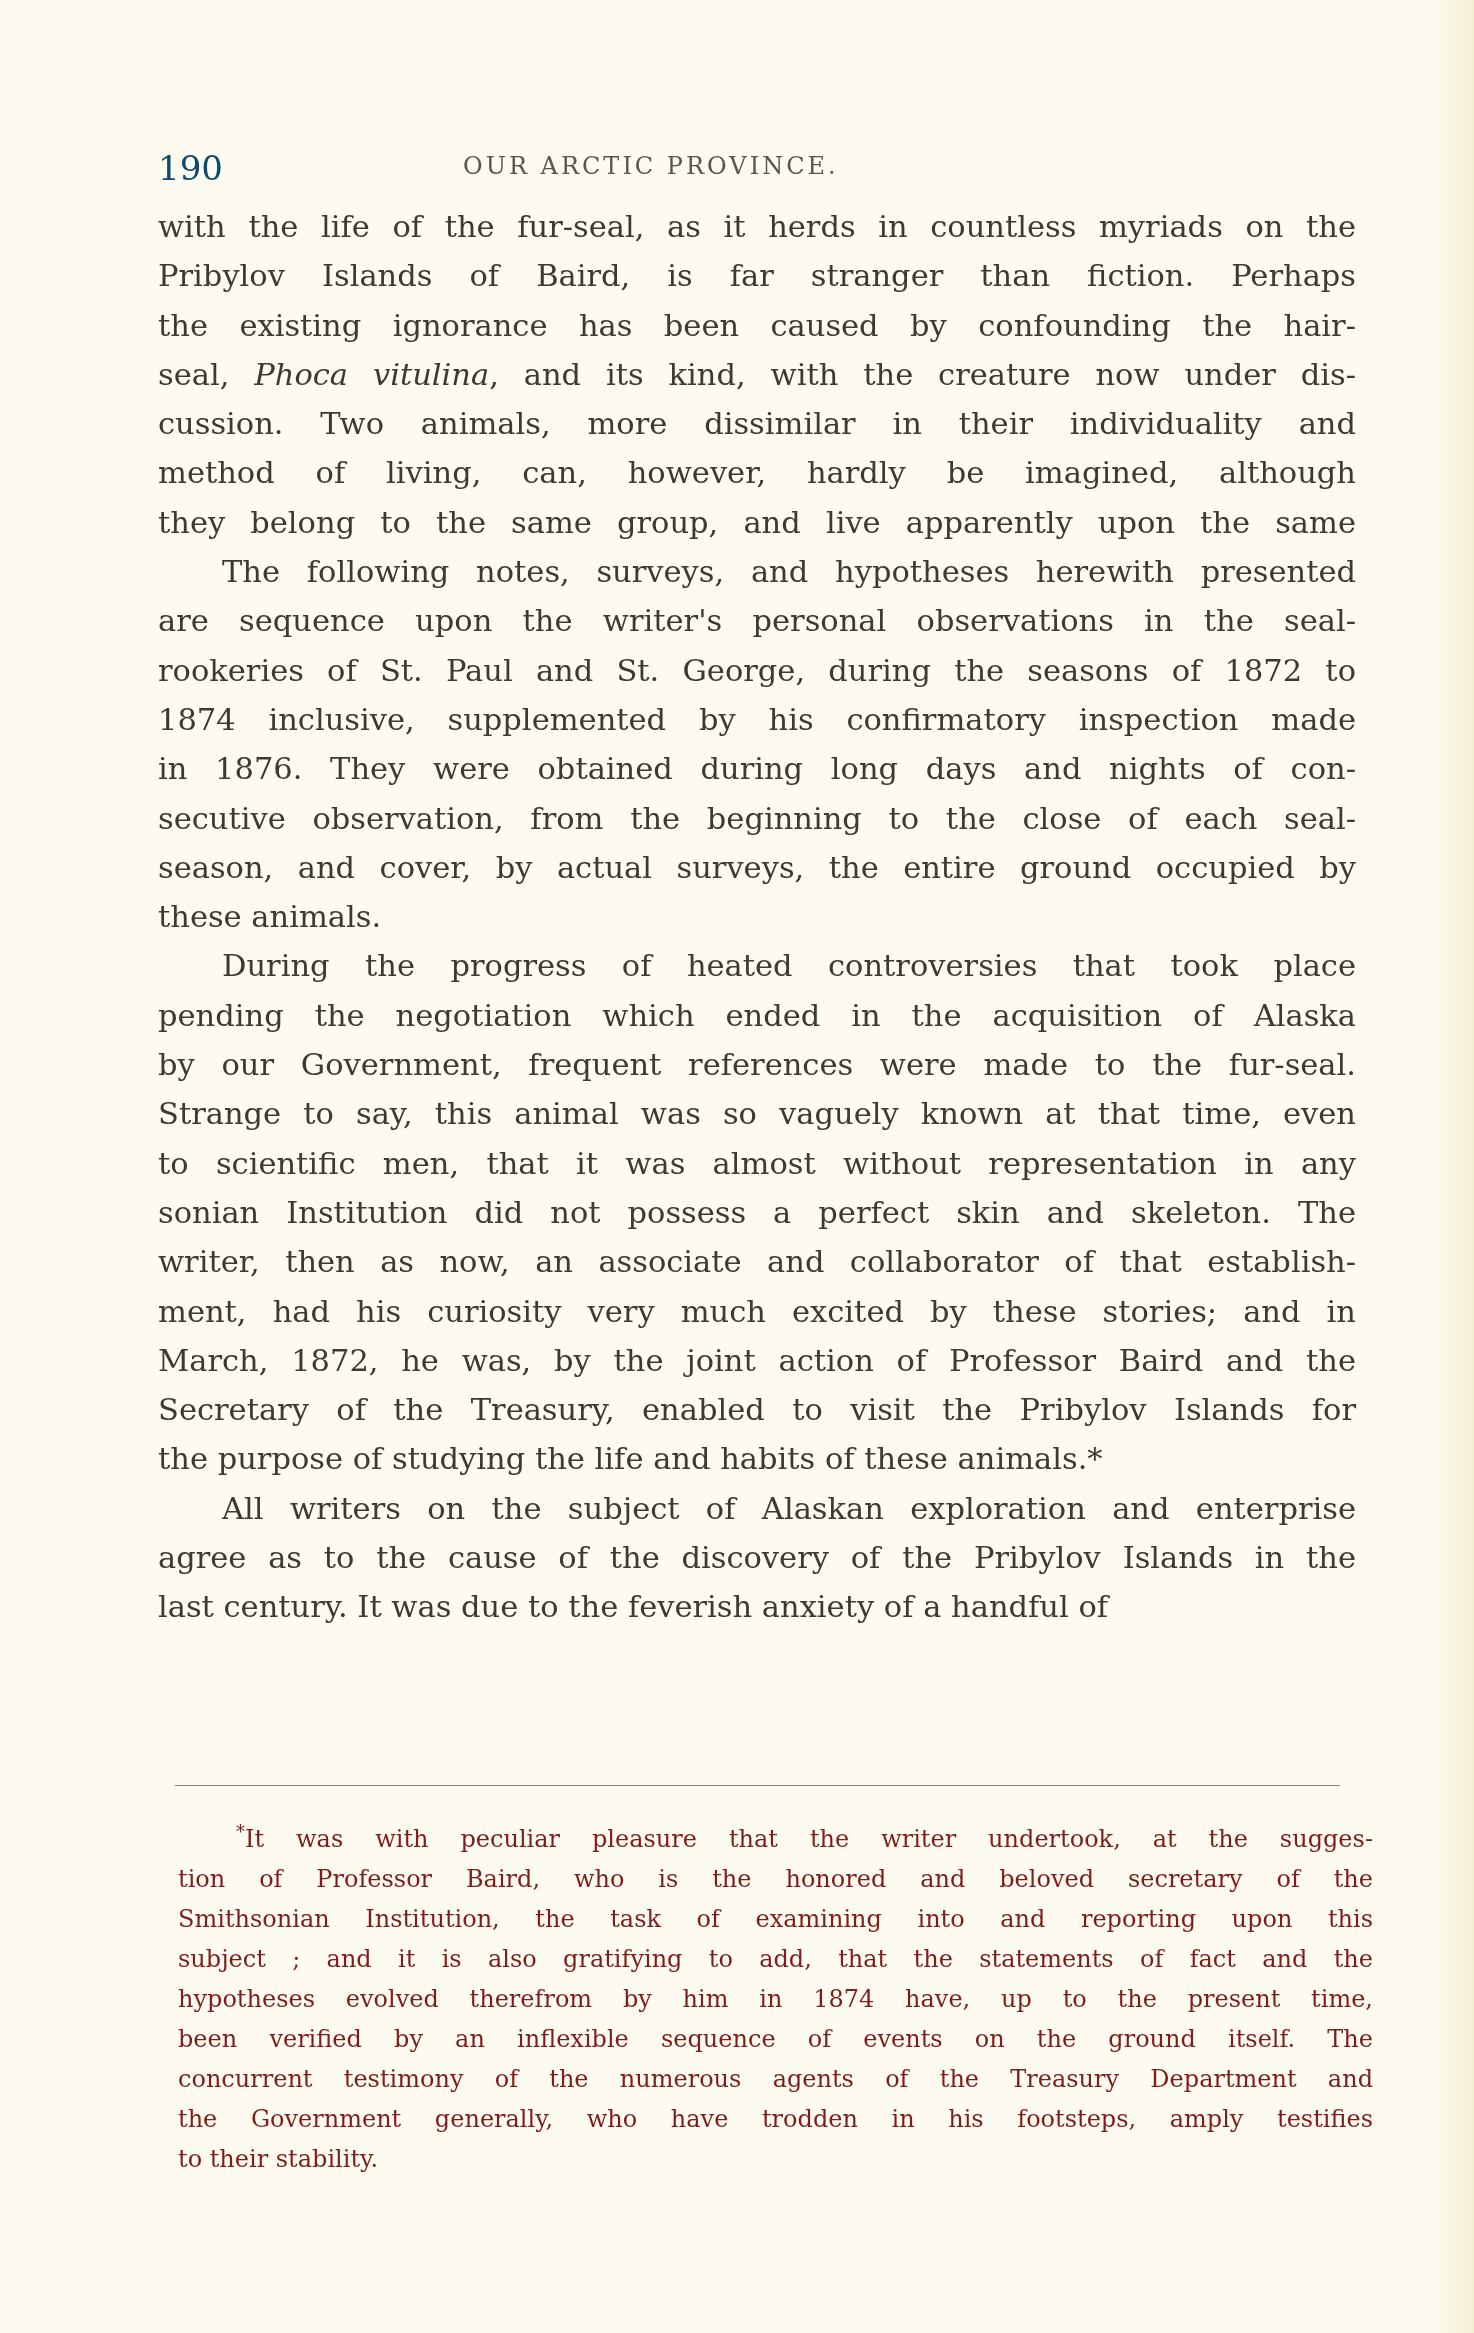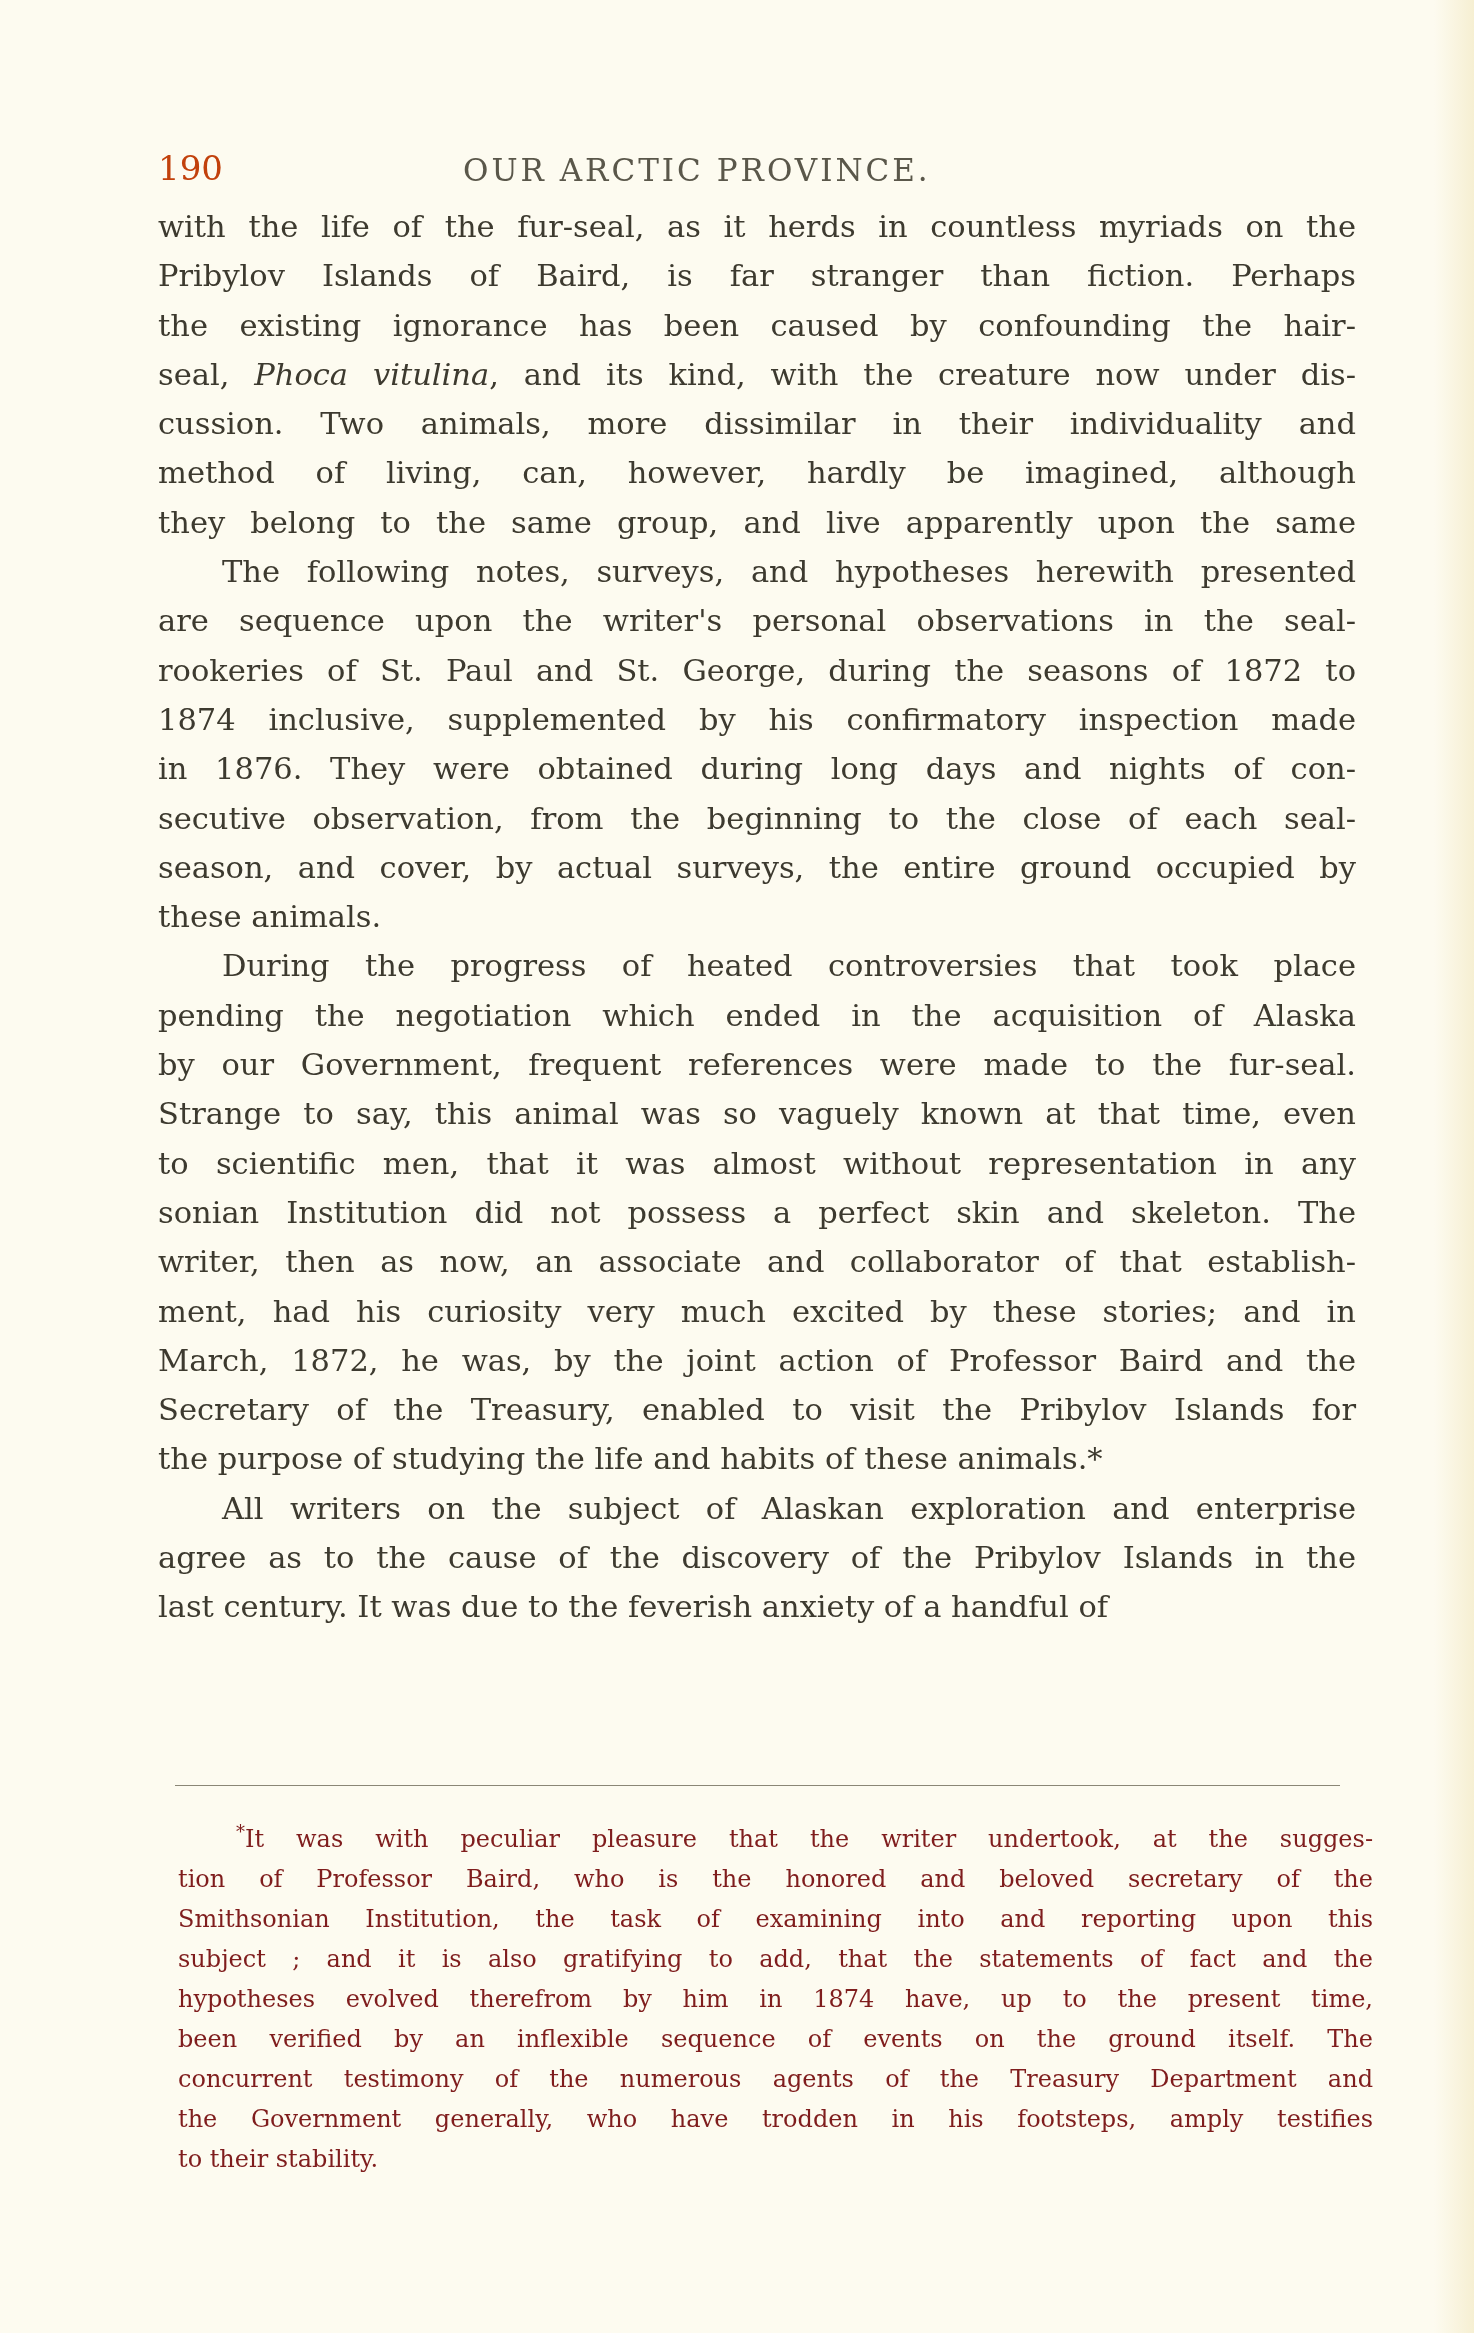--- a/index.html
+++ b/index.html
@@ -12,25 +12,25 @@
   }
   .page-edge {
     position: absolute; right: 0; top: 0; width: 40px; height: 100%;
     background: linear-gradient(to right, rgba(253,251,240,0), #f6efd2);
   }
   .running-head {
     position: absolute; left: 158px; top: 148px; width: 1200px; height: 40px;
   }
   .page-number {
     position: absolute; left: 0; top: 0;
-    font-size: 34px; color: #c2410c; letter-spacing: 0px;
+    font-size: 34px; color: #0c4a6e; letter-spacing: 0px;
   }
   .running-title {
     position: absolute; left: 305px; top: 4px;
-    font-size: 31px; letter-spacing: 3px; color: #5a574a;
+    font-size: 24px; letter-spacing: 3px; color: #5a574a;
   }
   .body-text {
     position: absolute; left: 158px; top: 202px; width: 1198px;
     font-size: 30.5px; line-height: 49.3px;
     text-align: justify; color: #3d3a2f;
   }
   .body-text p { margin: 0; text-indent: 0; }
   .body-text em { font-style: italic; }
   .line { display: block; text-align: justify; text-align-last: justify; white-space: nowrap; }
   .line.last { text-align-last: left; }

